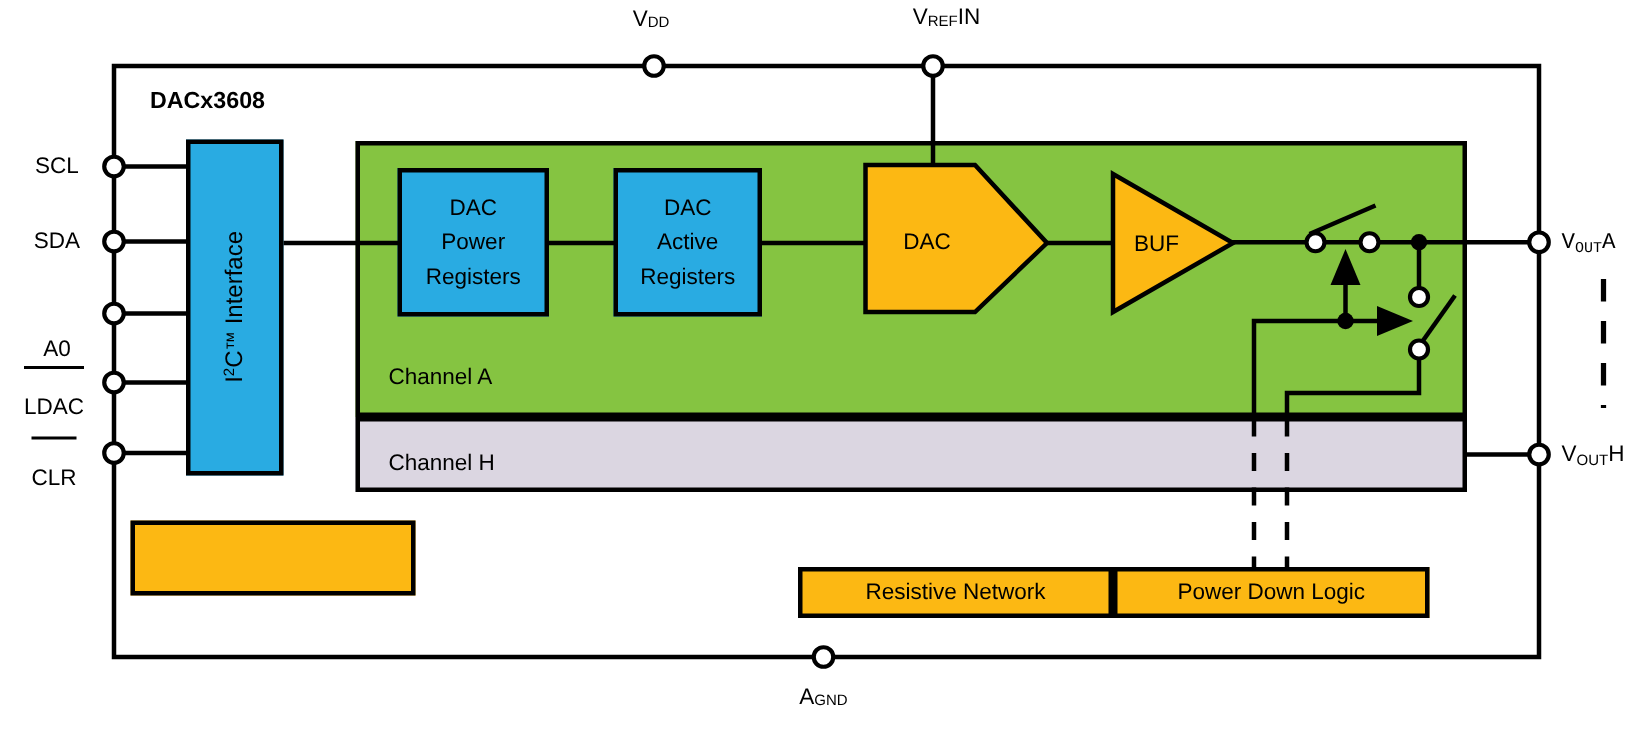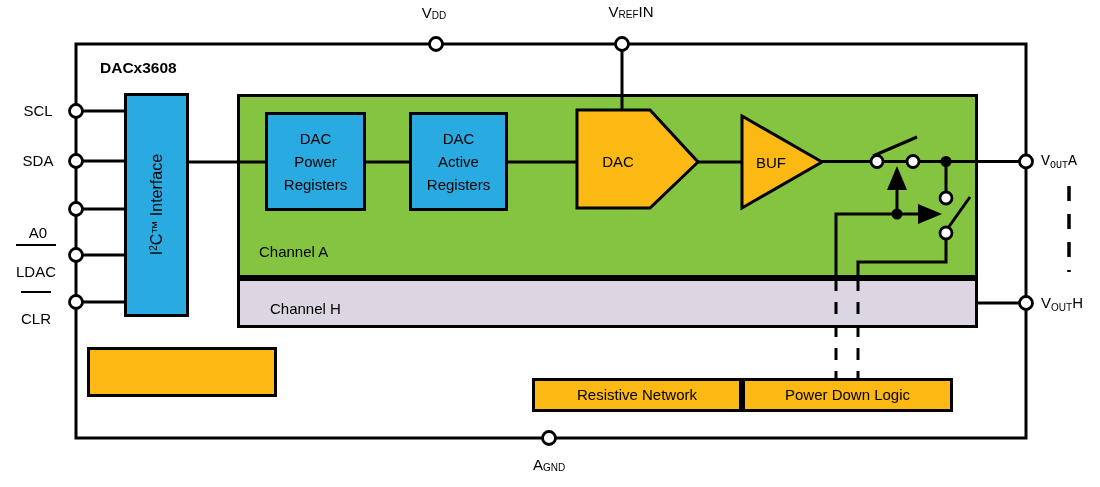--- a/index.html
+++ b/index.html
@@ -145,18 +145,18 @@
   <div class="lbl col" style="left:409px;top:112px;width:99px;height:99px;">
     <div class="regline">DAC</div>
     <div class="regline">Active</div>
     <div class="regline">Registers</div>
   </div>
 
   <div class="lbl ctr" style="left:582px;top:153px;width:72px;">DAC</div>
   <div class="lbl ctr" style="left:742px;top:154px;width:58px;">BUF</div>
 
   <div class="lbl" style="left:259px;top:243px;">Channel A</div>
-  <div class="lbl" style="left:259px;top:300px;margin-left:11px;">Channel H</div>
+  <div class="lbl" style="left:259px;top:300px;">Channel H</div>
 
   <div class="lbl ctr" style="left:742px;top:378px;width:211px;height:34px;">Power Down Logic</div>
   <div class="lbl ctr" style="left:532px;top:378px;width:210px;height:34px;">Resistive Network</div>
 
 </div>
 
 </body></html>

